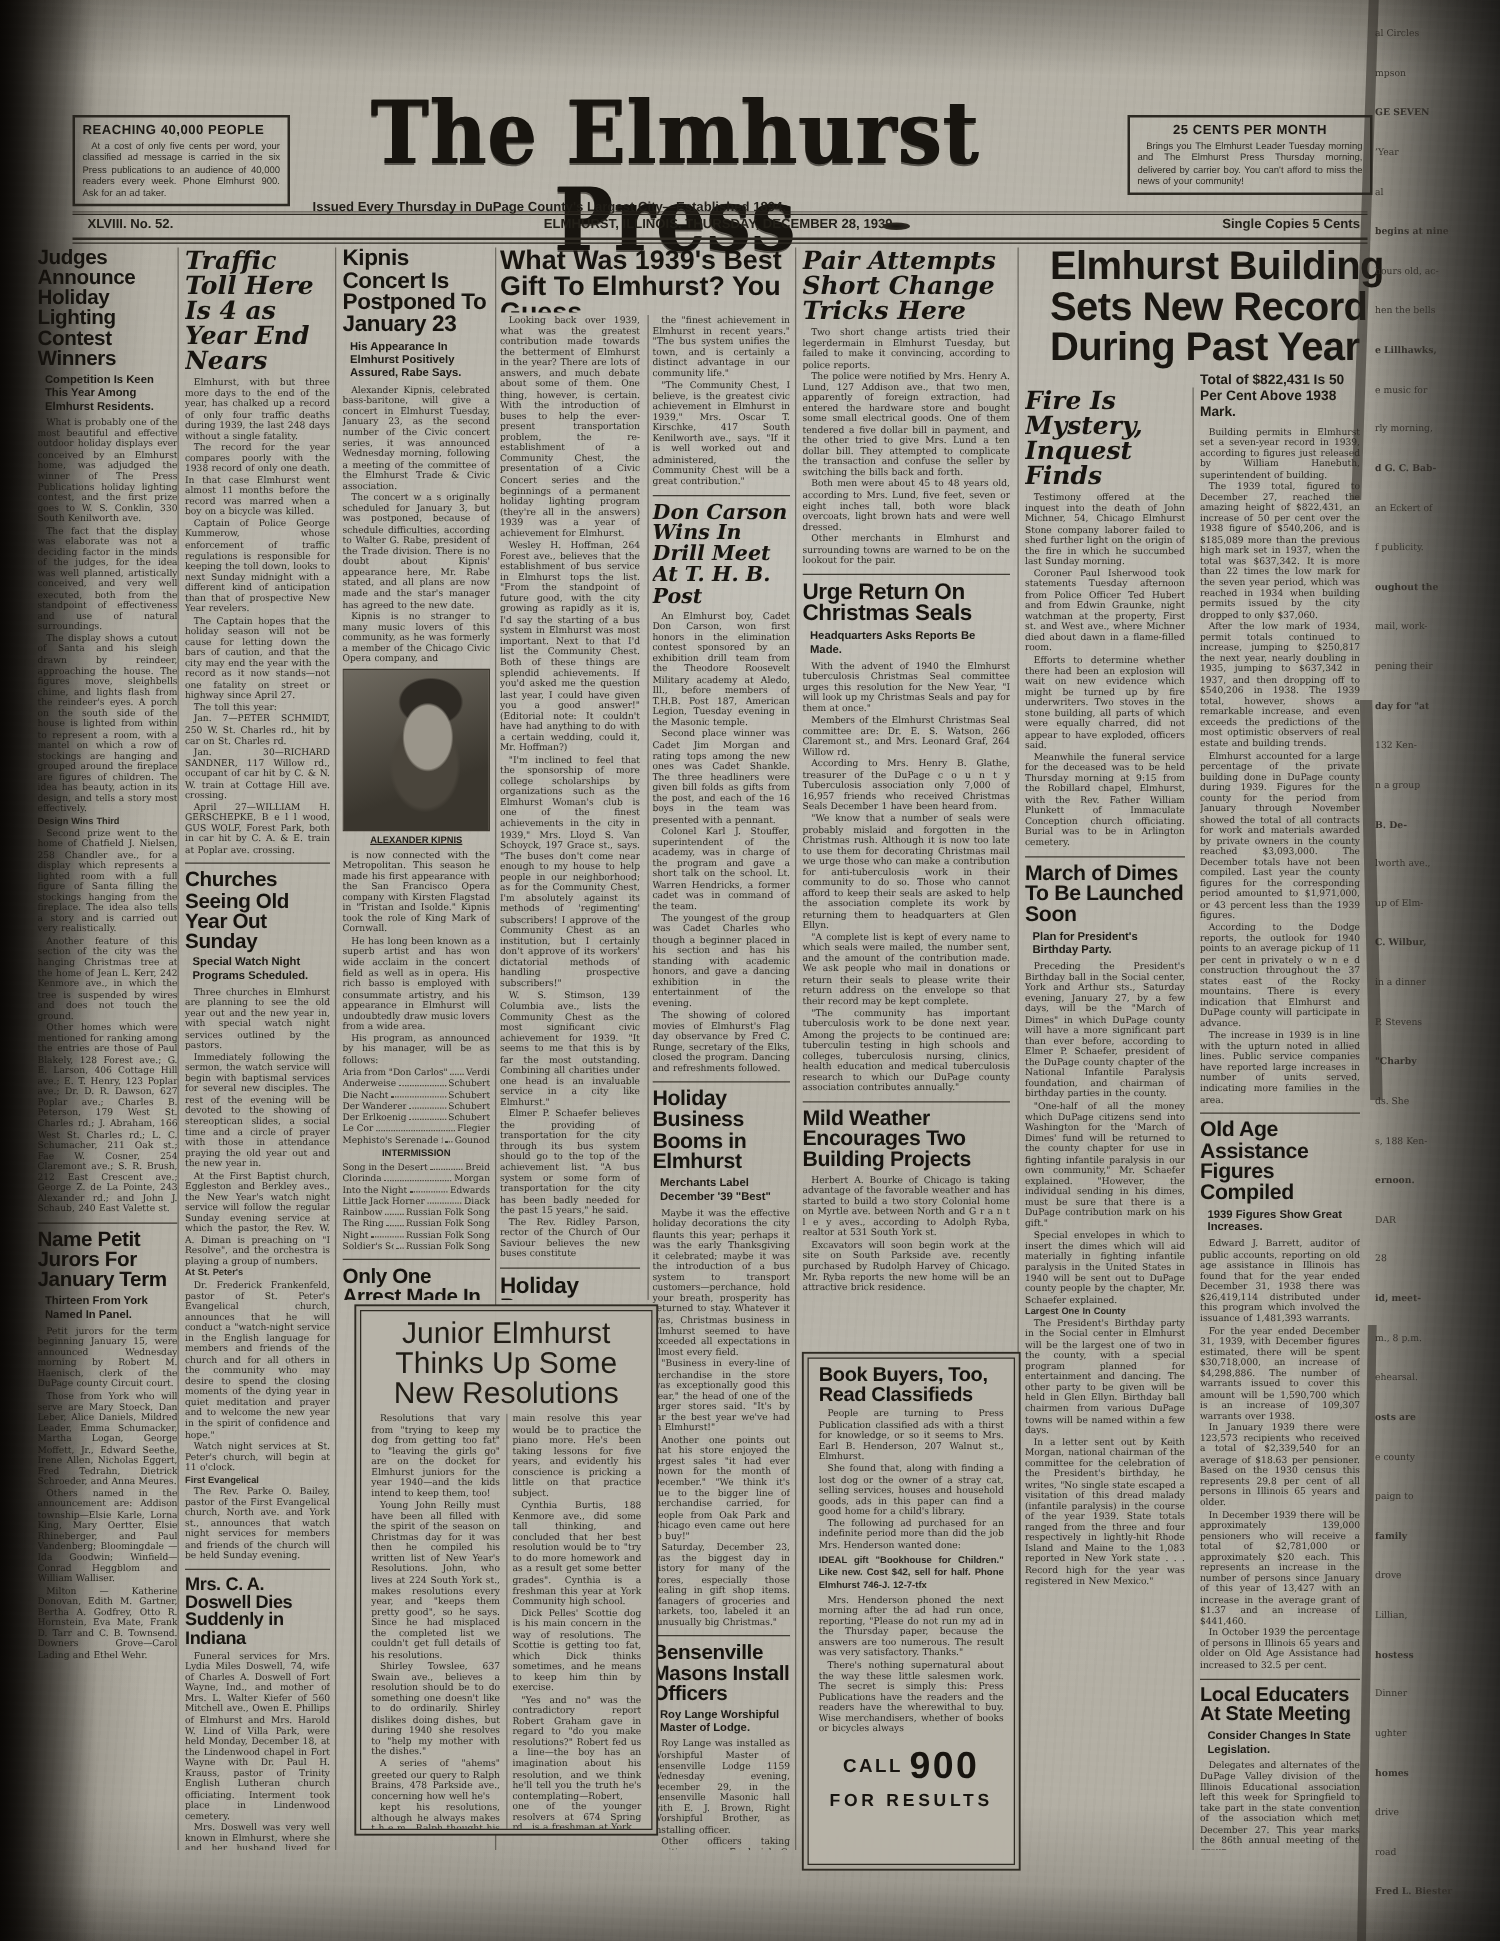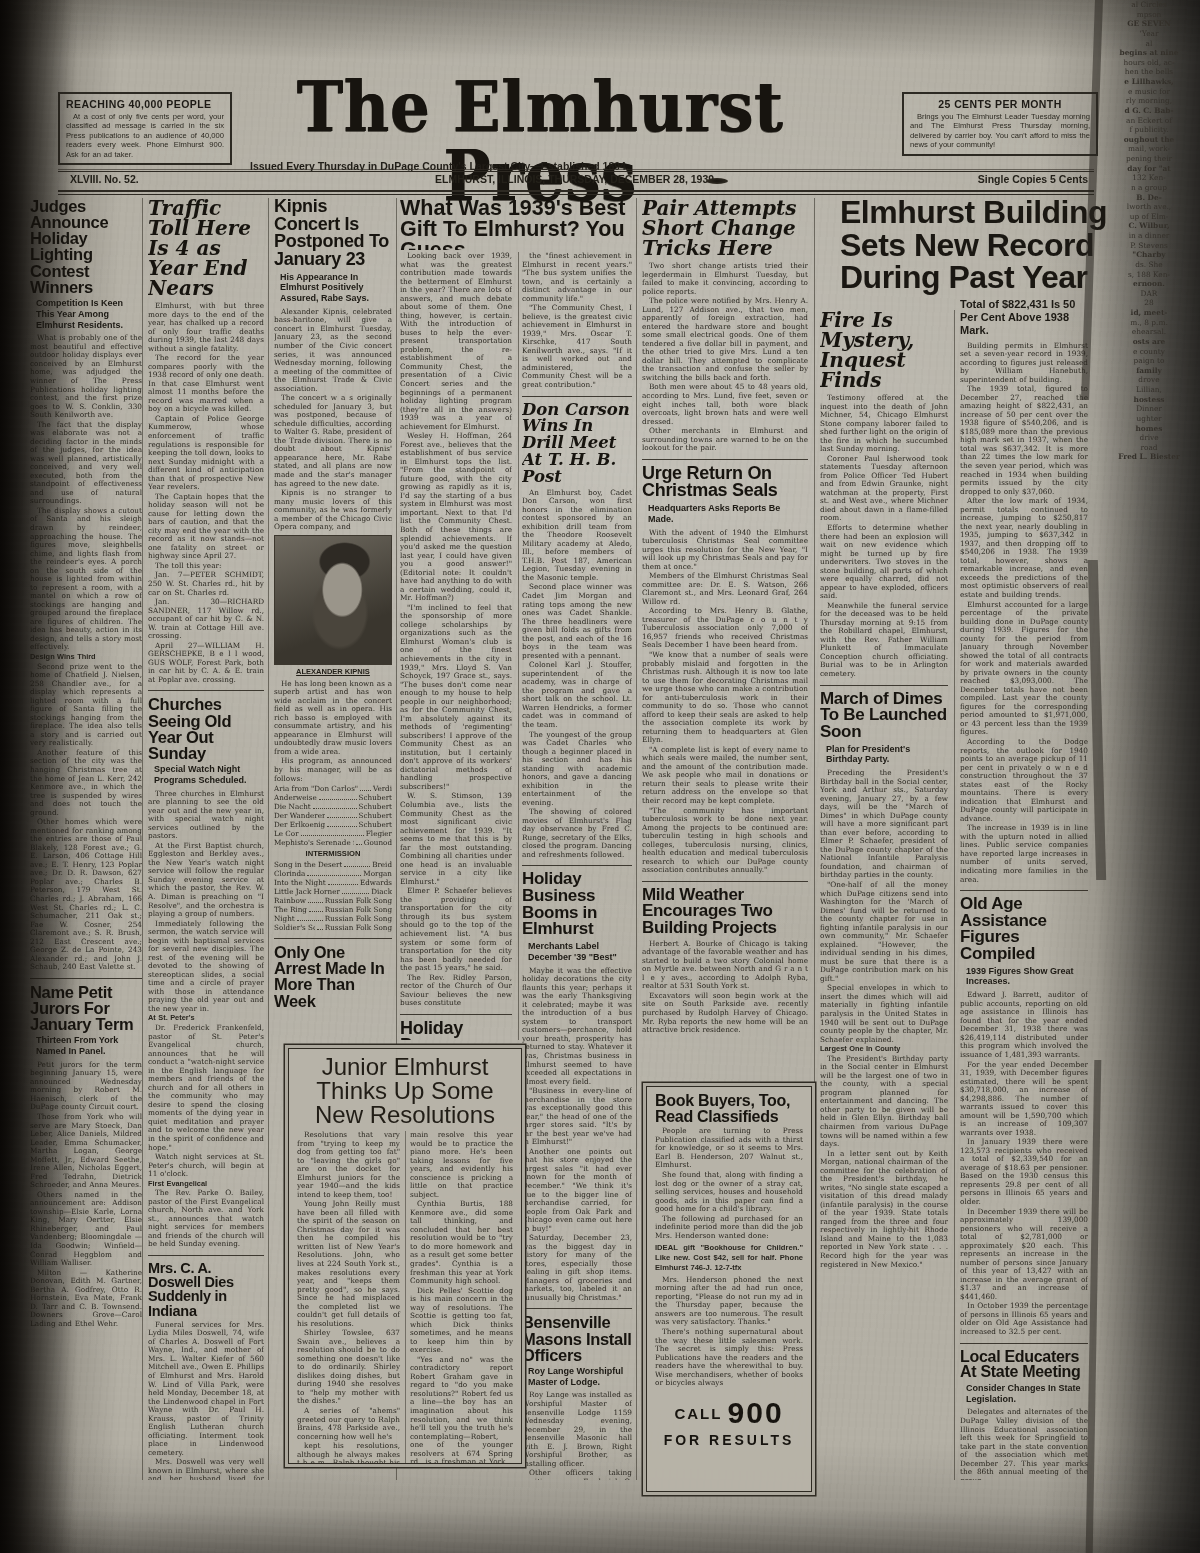--- a/index.html
+++ b/index.html
@@ -71,22 +71,22 @@
   .twocol{column-count:2;column-gap:10px;column-rule:1px solid rgba(46,41,33,.5);}
   
   .ad-block p{font:bold 7.6px/1.3 "Liberation Sans",sans-serif;text-indent:0;margin:3px 0;}
   .call900{text-align:center;margin-top:8px;color:#17140f;}
   .call900 .c1{font:bold 15px "Liberation Sans",sans-serif;letter-spacing:2px;vertical-align:middle;}
   .call900 .c9{font:bold 30px "Liberation Sans",sans-serif;letter-spacing:2px;vertical-align:middle;}
   .call900 .c2{font:bold 14px "Liberation Sans",sans-serif;letter-spacing:3px;margin-top:2px;}
   
   #torn-strip{position:absolute;left:1096px;top:0;width:104px;height:1553px;overflow:hidden;
     background:linear-gradient(90deg, rgba(0,0,0,.0), rgba(0,0,0,.28) 45%, rgba(0,0,0,.55));}
-  #torn-strip .frag{font-size:7.4px;line-height:1.3;color:#34302a;margin:0 2px 0 4px;
-    white-space:nowrap;overflow:hidden;text-align:center;}
+  #torn-strip .frag{font-size:7.4px;line-height:1.3;color:#34302a;margin:22px 2px 0 4px;
+    white-space:nowrap;overflow:hidden;}
   #torn-strip .frag:nth-child(3n){font-weight:bold;}
   .tear{position:absolute;background:#2a2620;opacity:.55;}
   
   #fold{position:absolute;left:0;top:0;width:78px;height:1553px;pointer-events:none;
     background:linear-gradient(90deg, rgba(8,6,4,.92), rgba(18,15,11,.55) 40%, transparent);}
 </style>
 </head>
 <body>
 
 <div id="page">
@@ -165,22 +165,22 @@
           <p>Jan. 7—PETER SCHMIDT, 250 W. St. Charles rd., hit by car on St. Charles rd.</p>
           <p>Jan. 30—RICHARD SANDNER, 117 Willow rd., occupant of car hit by C. &amp; N. W. train at Cottage Hill ave. crossing.</p>
           <p>April 27—WILLIAM H. GERSCHEPKE, B e l l wood, GUS WOLF, Forest Park, both in car hit by C. A. &amp; E. train at Poplar ave. crossing.</p>
         </div>
     </div>
     <div class="art">
       <h2 class="h-gothic">Churches Seeing Old Year Out Sunday</h2>
       <div class="subhead">Special Watch Night Programs Scheduled.</div>
       <div>
           <p>Three churches in Elmhurst are planning to see the old year out and the new year in, with special watch night services outlined by the pastors.</p>
+          <p>Immediately following the sermon, the watch service will begin with baptismal services for several new disciples.  The rest of the evening will be devoted to the showing of stereoptican slides, a social time and a circle of prayer with those in attendance praying the old year out and the new year in.</p>
           <p>At the First Baptist church, Eggleston and Berkley aves., the New Year's watch night service will follow the regular Sunday evening service at which the pastor, the Rev. W. A. Diman is preaching on "I Resolve", and the orchestra is playing a group of numbers.</p>
-          <p>Immediately following the sermon, the watch service will begin with baptismal services for several new disciples.  The rest of the evening will be devoted to the showing of stereoptican slides, a social time and a circle of prayer with those in attendance praying the old year out and the new year in.</p>
           <p class="inline-sub">At St. Peter's</p>
           <p>Dr. Frederick Frankenfeld, pastor of St. Peter's Evangelical church, announces that he will conduct a "watch-night service in the English language for members and friends of the church and for all others in the community who may desire to spend the closing moments of the dying year in quiet meditation and prayer and to welcome the new year in the spirit of confidence and hope."</p>
           <p>Watch night services at St. Peter's church, will begin at 11 o'clock.</p>
           <p class="inline-sub">First Evangelical</p>
           <p>The Rev. Parke O. Bailey, pastor of the First Evangelical church, North ave. and York st., announces that watch night services for members and friends of the church will be held Sunday evening.</p>
         </div>
     </div>
     <div class="art">
       <h2 class="h-gothic" style="font-size:14.5px">Mrs. C. A. Doswell Dies Suddenly in Indiana</h2>
       <div>
@@ -196,20 +196,21 @@
       <h2 class="h-gothic" style="font-size:18px">Kipnis Concert Is Postponed To January 23</h2>
       <div class="subhead">His Appearance In Elmhurst Positively Assured, Rabe Says.</div>
       <div>
           <p>Alexander Kipnis, celebrated bass-baritone, will give a concert in Elmhurst Tuesday, January 23, as the second number of the Civic concert series, it was announced Wednesday morning, following a meeting of the committee of the Elmhurst Trade &amp; Civic association.</p>
           <p>The concert w a s originally scheduled for January 3, but was postponed, because of schedule difficulties, according to Walter G. Rabe, president of the Trade division.  There is no doubt about Kipnis' appearance here, Mr. Rabe stated, and all plans are now made and the star's manager has agreed to the new date.</p>
           <p>Kipnis is no stranger to many music lovers of this community, as he was formerly a member of the Chicago Civic Opera company, and</p>
         </div>
       <div id="kipnis-photo"></div>
       <div class="caption">ALEXANDER KIPNIS</div>
       <div>
+          <p>is now connected with the Metropolitan.  This season he made his first appearance with the San Francisco Opera company with Kirsten Flagstad in "Tristan and Isolde."  Kipnis took the role of King Mark of Cornwall.</p>
           <p>He has long been known as a superb artist and has won wide acclaim in the concert field as well as in opera.  His rich basso is employed with consummate artistry, and his appearance in Elmhurst will undoubtedly draw music lovers from a wide area.</p>
           <p>His program, as announced by his manager, will be as follows:</p>
         </div>
       <div>
           <div class="prow">
             <span class="pl">Aria from "Don Carlos"</span>
             <span class="pd"></span>
             <span class="pr">Verdi</span>
           </div>
           <div class="prow">

